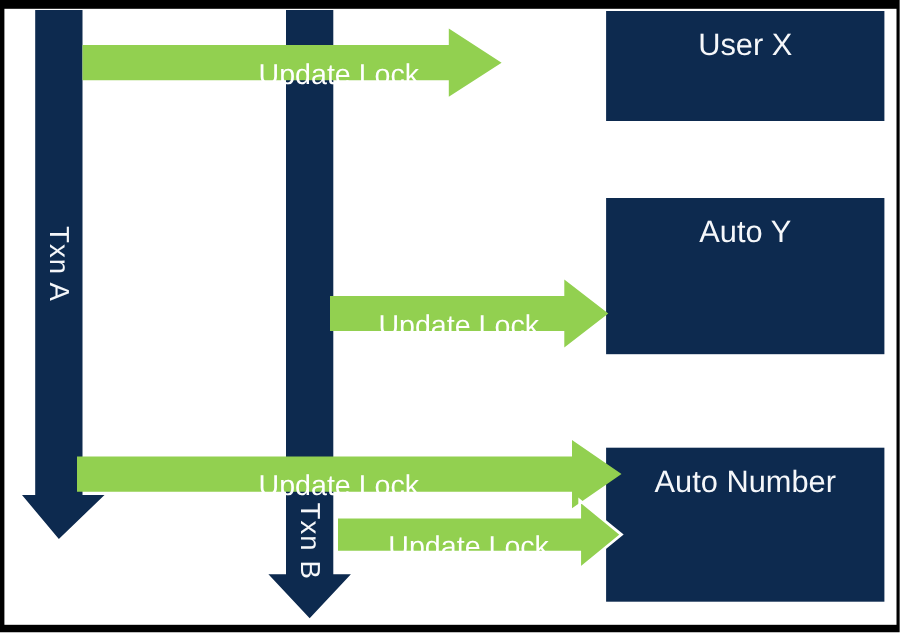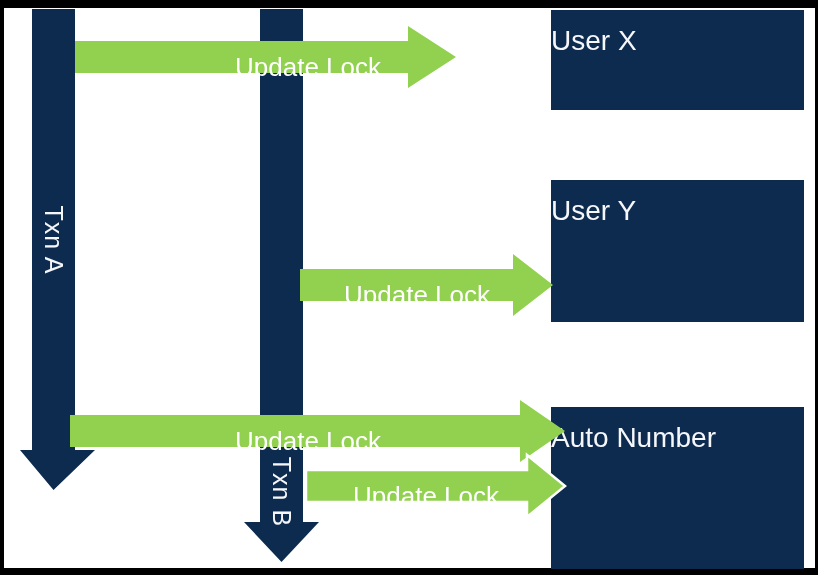--- a/index.html
+++ b/index.html
@@ -13,25 +13,25 @@
   .canvas{
     position:absolute;
     top:8px;left:4px;right:3px;bottom:7px;
     background:#ffffff;
   }
   .resource-box{
     position:absolute;
     left:551px;width:253px;
     background:#0D2A4F;
     z-index:1;
-    text-align:left;
+    text-align:center;
   }
   .box-user-x{top:10px;height:100px;}
   .box-user-y{top:180px;height:142px;}
-  .box-auto-number{top:407px;height:162px;}
+  .box-auto-number{top:407px;height:140px;}
   .resource-label{
     display:block;
     padding-top:13px;
     color:#F5F7FA;
     font-size:28px;
     line-height:36px;
   }
   svg.arrows{position:absolute;top:0;left:0;z-index:2;}
   .lock-label{
     position:absolute;
@@ -63,21 +63,21 @@
 </head>
 <body>
 
 <div class="frame">
   <div class="canvas"></div>
 
   <div class="resource-box box-user-x layerchild">
     <span class="resource-label">User X</span>
   </div>
   <div class="resource-box box-user-y">
-    <span class="resource-label">User Y</span>
+    <span class="resource-label">Auto Y</span>
   </div>
   <div class="resource-box box-auto-number">
     <span class="resource-label">Auto Number</span>
   </div>
 
   <svg class="arrows" width="818" height="575" viewBox="0 0 818 575" aria-hidden="true">
 
     <polygon fill="#0D2A4F" points="32,9 75,9 75,450 95,450 53.5,490 20,450 32,450"></polygon>
 
     <polygon fill="#0D2A4F" points="260,9 303,9 303,522 319,522 281.5,562 244,522 260,522"></polygon>

